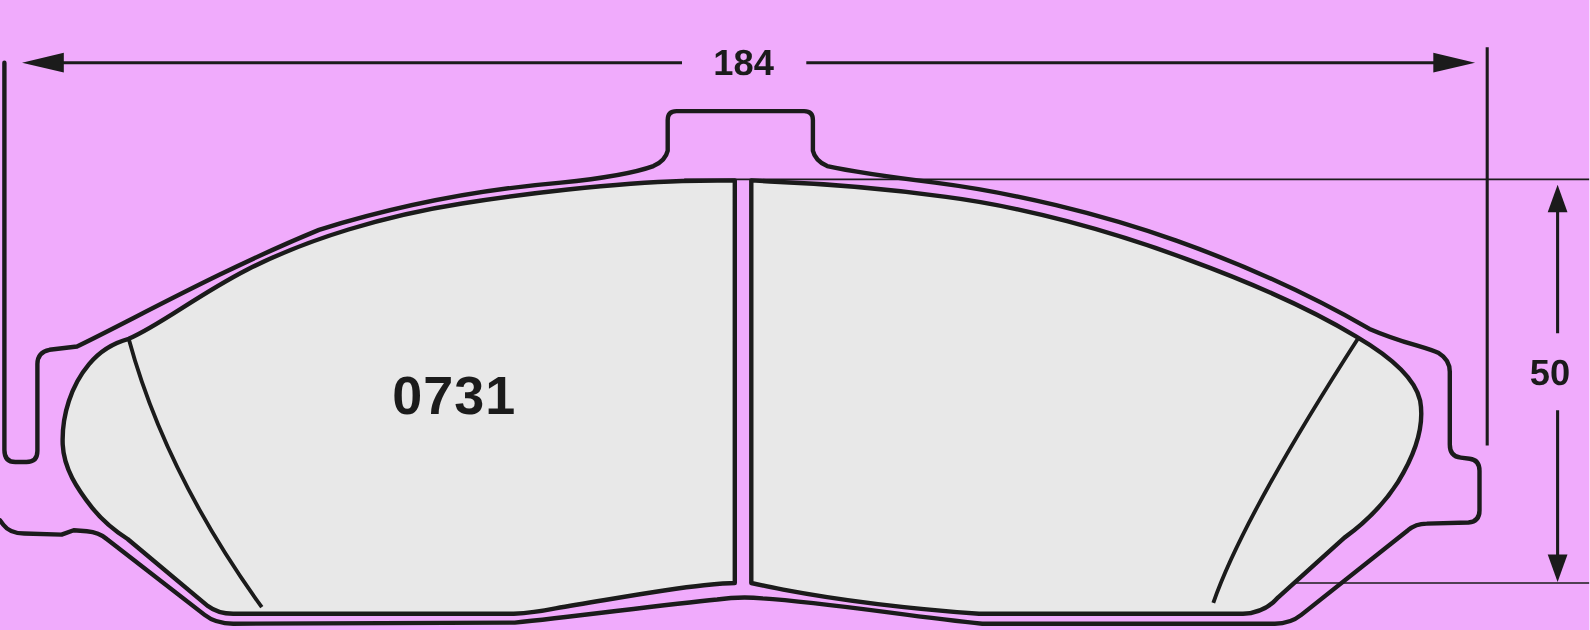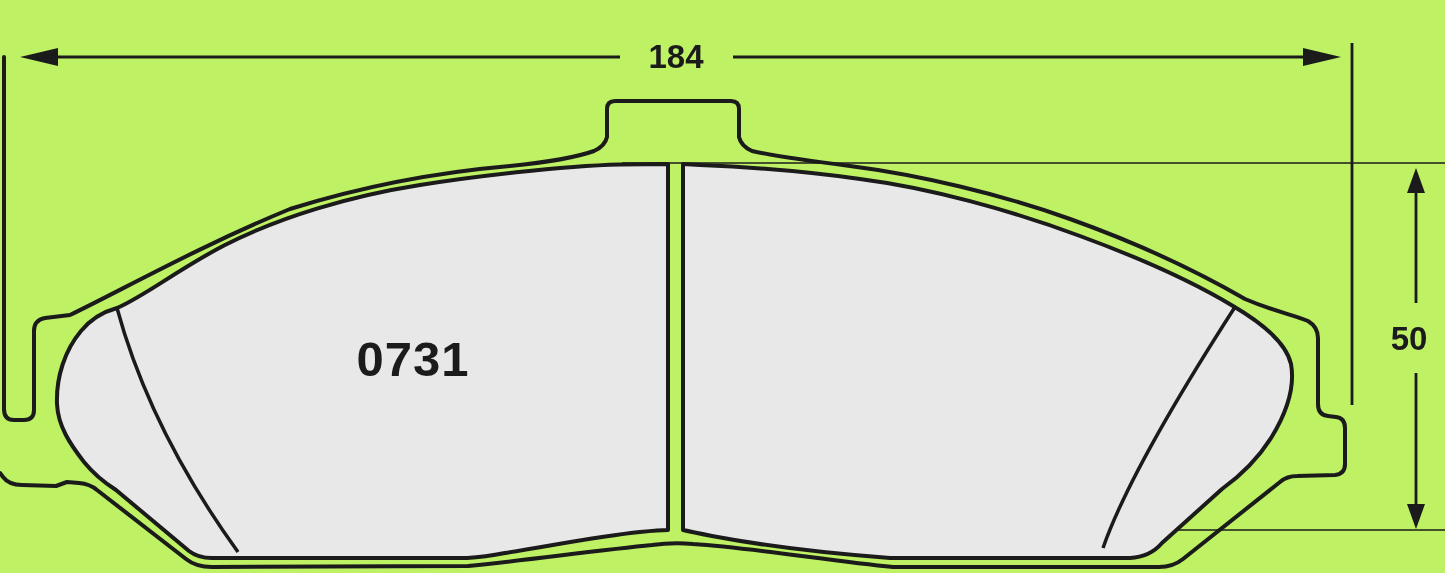--- a/index.html
+++ b/index.html
@@ -1,16 +1,16 @@
 <!DOCTYPE html>
 <html><head>
 <meta charset="utf-8">
 <style>
   html,body{margin:0;padding:0;background:#ffffff;}
-  .stage{position:relative;width:1445px;height:573px;background:#bef264;overflow:hidden;
+  .stage{position:relative;width:1445px;height:573px;background:#f0abfc;overflow:hidden;
          font-family:"Liberation Sans","DejaVu Sans",sans-serif;}
   svg{display:block;}
   text{font-family:"Liberation Sans","DejaVu Sans",sans-serif;font-weight:700;}
   .dim-label{font-size:33px;}
   .part-label{font-size:49px;letter-spacing:1px;}
 </style>
 </head>
 <body>
 
 <div class="stage">

